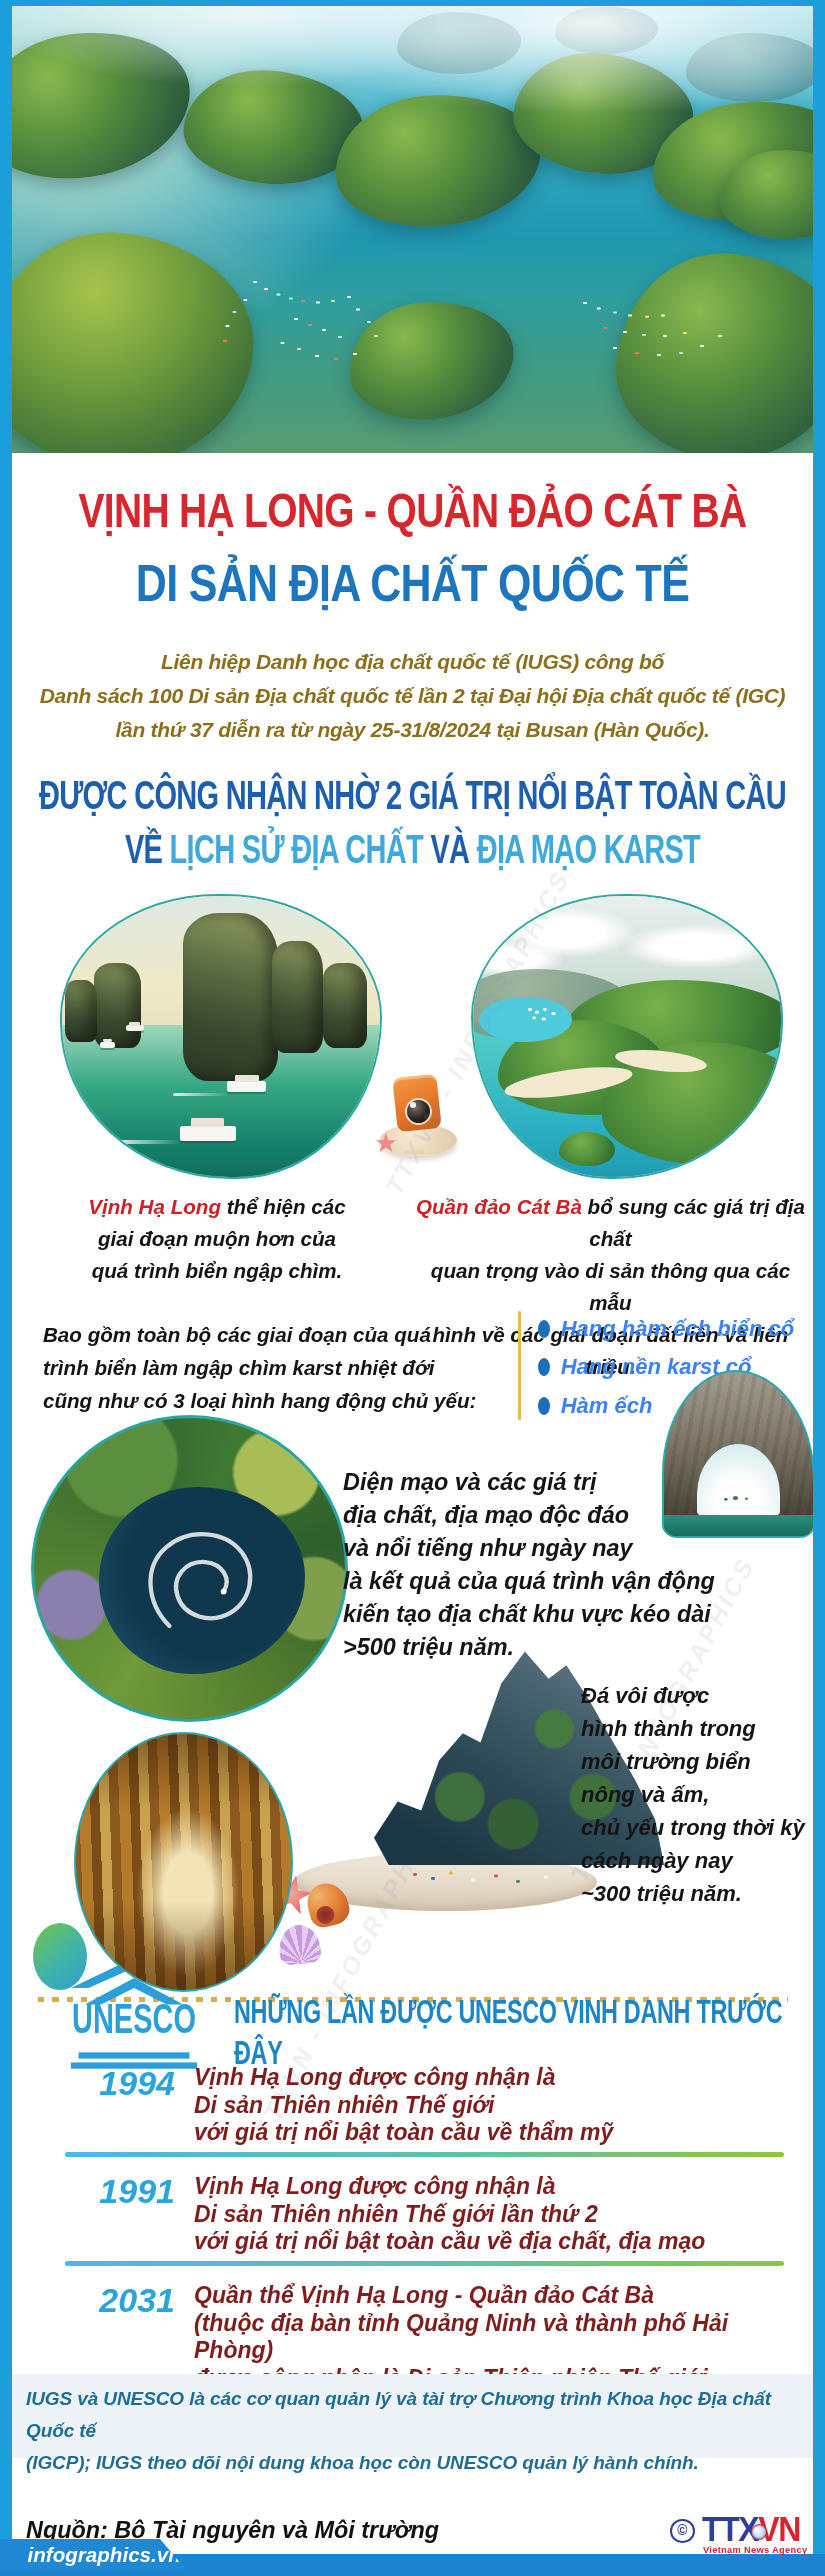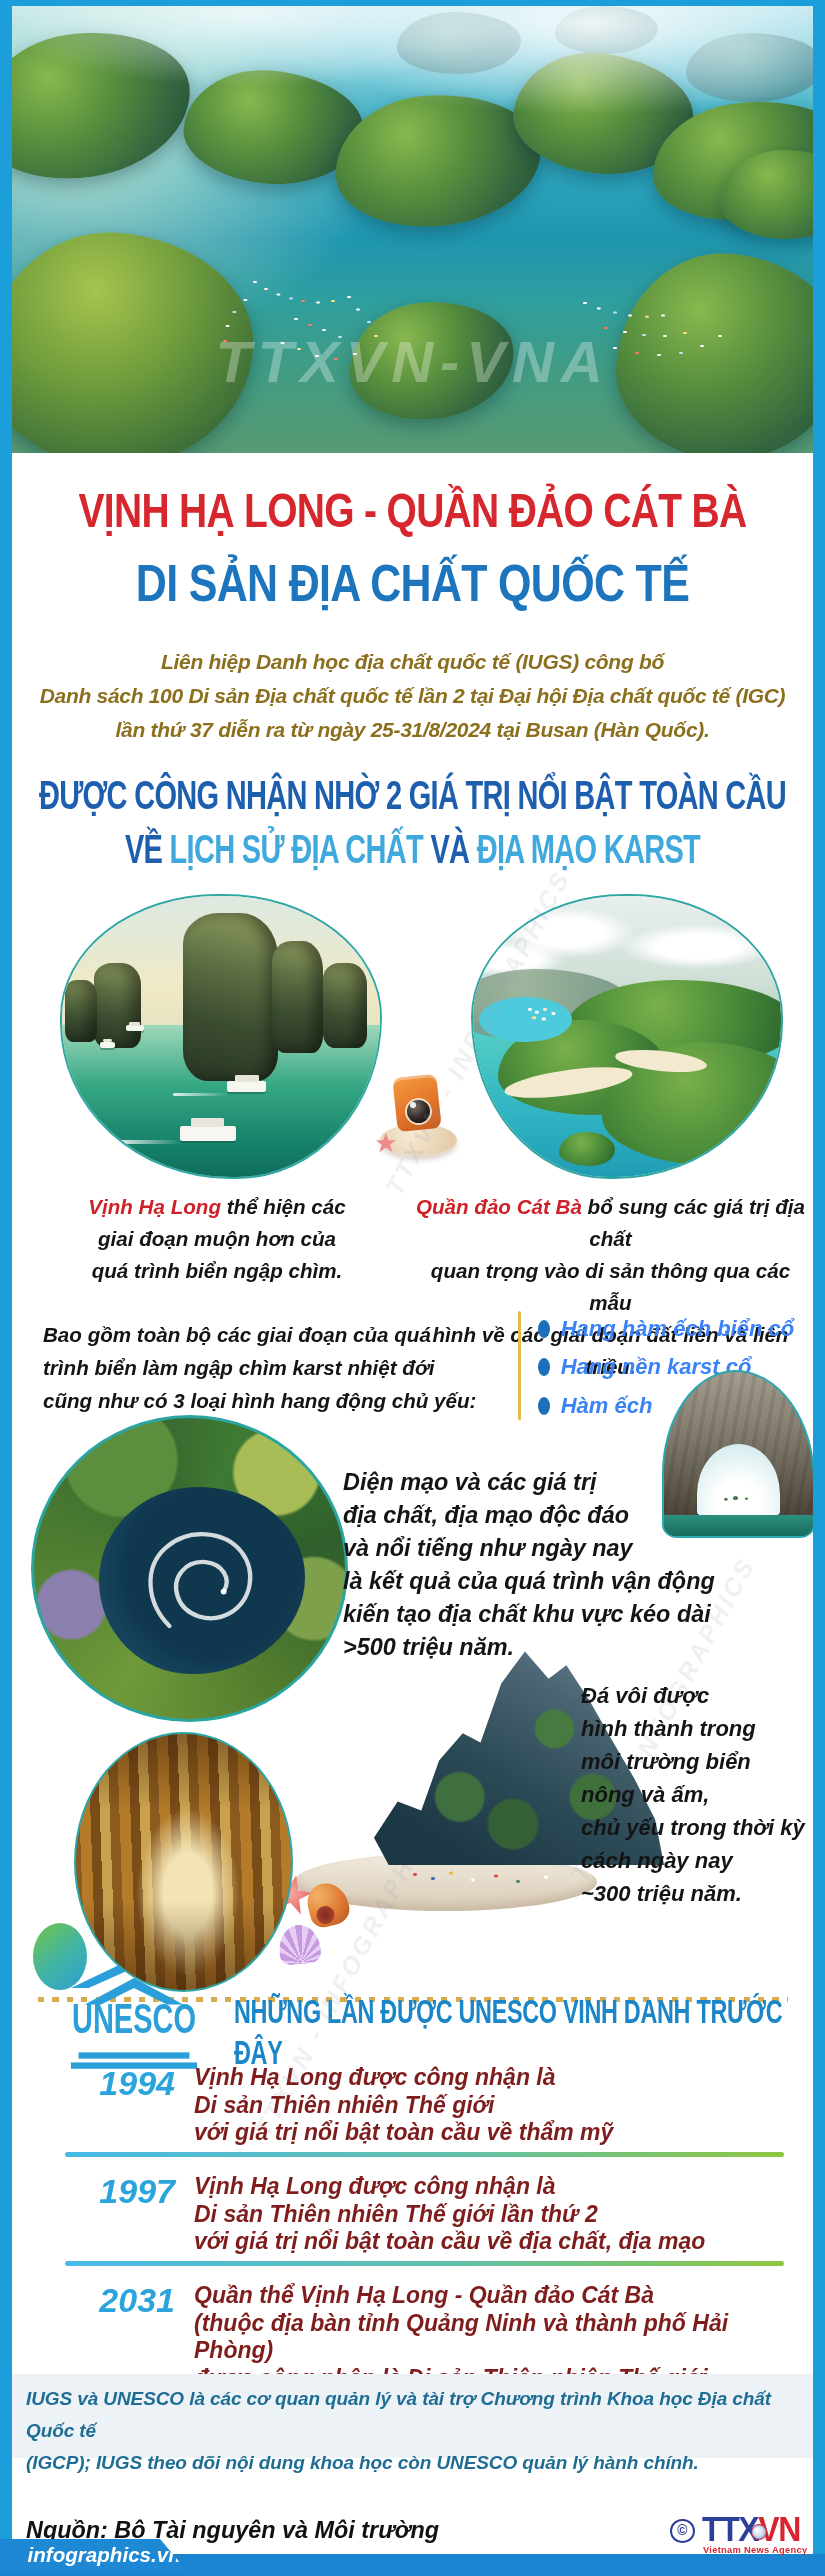--- a/index.html
+++ b/index.html
@@ -198,21 +198,20 @@
     <div class="isl" style="left:323px;top:89px;width:206px;height:131px;transform:rotate(-4deg);"></div>
     <div class="isl" style="left:502px;top:48px;width:179px;height:120px;transform:rotate(7deg);"></div>
     <div class="isl" style="left:640px;top:96px;width:199px;height:117px;transform:rotate(-6deg);"></div>
     <div class="isl" style="left:-27.5px;top:227px;width:268px;height:234px;transform:rotate(3deg);background:radial-gradient(circle at 40% 25%,#a6c44d 0%,#6f9c3c 40%,#3f7038 75%,#2a5230);"></div>
     <div class="isl" style="left:337px;top:296px;width:165px;height:117px;transform:rotate(-5deg);"></div>
     <div class="isl" style="left:605px;top:248px;width:227px;height:206px;transform:rotate(4deg);"></div>
     <div class="isl" style="left:708px;top:144px;width:138px;height:89px;"></div>
     <div class="fog"></div>
     <div class="boats" style="left:241px;top:275px;box-shadow:11px 6.9px 0 #ffe9dd,23.4px 12.4px 0 #fff,36px 16.5px 0 #bfe3ff,48px 19px 0 #ff7a66,63px 20.6px 0 #fff,78px 19px 0 #ffe28a,94px 15px 0 #fff,-9.6px 18px 0 #fff,-20.6px 30px 0 #bfe3ff,-27.5px 44px 0 #fff,-30px 59px 0 #ff7a66,103px 27.5px 0 #fff,114px 40px 0 #bfe3ff,121px 54px 0 #ffe28a,41px 37px 0 #fff,55px 43px 0 #ff7a66,69px 48px 0 #fff,85px 55px 0 #bfe3ff,27.5px 61px 0 #fff,44px 67px 0 #ffe28a,62px 74px 0 #fff,81px 77px 0 #ff7a66,100px 72px 0 #fff;"></div>
     <div class="boats" style="left:571px;top:296px;box-shadow:13.8px 5.5px 0 #fff,30px 9.6px 0 #bfe3ff,45px 12.4px 0 #fff,62px 13.8px 0 #ffe28a,78px 12.4px 0 #fff,20.6px 25px 0 #ff7a66,40px 29px 0 #fff,59px 32px 0 #bfe3ff,80px 33px 0 #fff,100px 30px 0 #ffe28a,30px 45px 0 #fff,52px 50px 0 #ff7a66,74px 52px 0 #fff,96px 50px 0 #bfe3ff,117px 43px 0 #fff,135px 33px 0 #fff;"></div>
-    <div class="hero-wm">TTXVN-VNA</div>
   </div>
 
   <span class="wm" style="left:296px;top:1018px;">TTXVN - INFOGRAPHICS</span>
   <span class="wm" style="left:481px;top:1705px;">TTXVN - INFOGRAPHICS</span>
   <span class="wm" style="left:165px;top:1960px;">TTXVN - INFOGRAPHICS</span>
 
   <div class="title-red">VỊNH HẠ LONG - QUẦN ĐẢO CÁT BÀ</div>
   <div class="title-blue">DI SẢN ĐỊA CHẤT QUỐC TẾ</div>
 
   <div class="announce">
@@ -346,21 +345,21 @@
       <rect x="10" y="86" width="100" height="5" fill="#2b9fd9"></rect>
     </svg>
   </div>
   <div class="u-head">NHỮNG LẦN ĐƯỢC UNESCO VINH DANH TRƯỚC ĐÂY</div>
 
   <div class="t-year" style="top:2066px;">1994</div>
   <div class="t-text" style="top:2064px;">Vịnh Hạ Long được công nhận là
 Di sản Thiên nhiên Thế giới
 với giá trị nổi bật toàn cầu về thẩm mỹ</div>
   <div class="t-div" style="top:2152px;"></div>
-  <div class="t-year" style="top:2174px;">1997</div>
+  <div class="t-year" style="top:2174px;">1991</div>
   <div class="t-text" style="top:2173px;">Vịnh Hạ Long được công nhận là
 Di sản Thiên nhiên Thế giới lần thứ 2
 với giá trị nổi bật toàn cầu về địa chất, địa mạo</div>
   <div class="t-div" style="top:2261px;"></div>
   <div class="t-year" style="top:2283px;">2031</div>
   <div class="t-text" style="top:2282px;">Quần thể Vịnh Hạ Long - Quần đảo Cát Bà
 (thuộc địa bàn tỉnh Quảng Ninh và thành phố Hải Phòng)
 được công nhận là Di sản Thiên nhiên Thế giới</div>
 
   <div class="iugs-band"></div>

